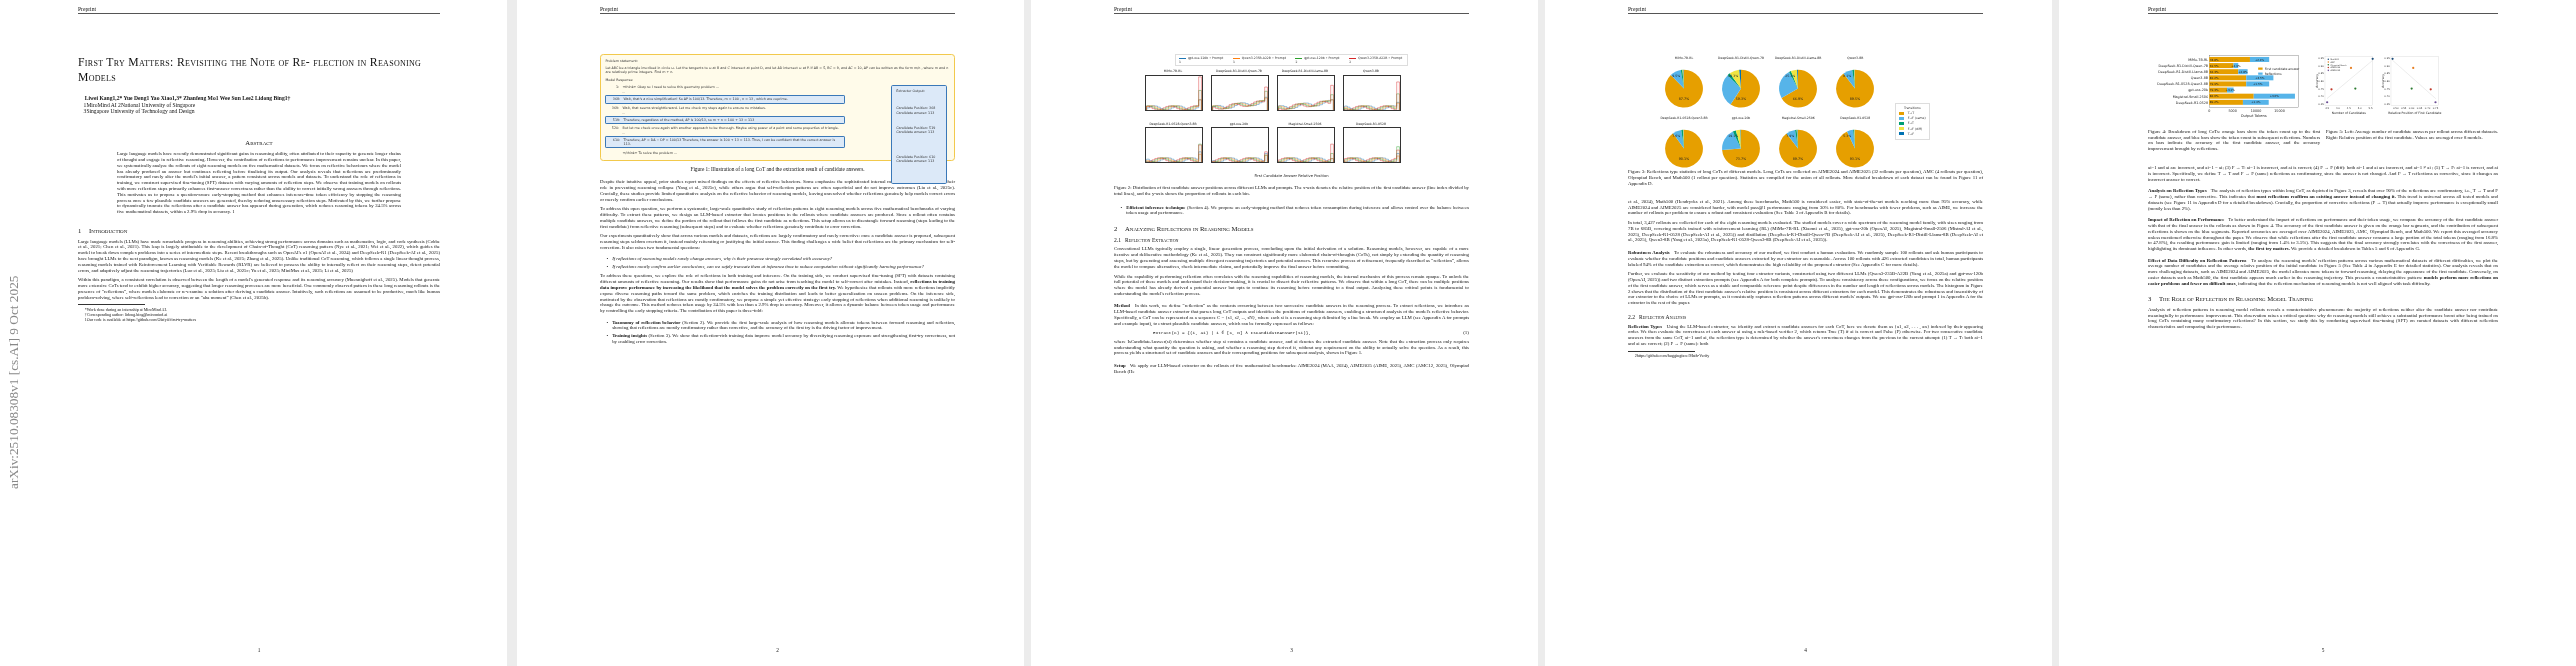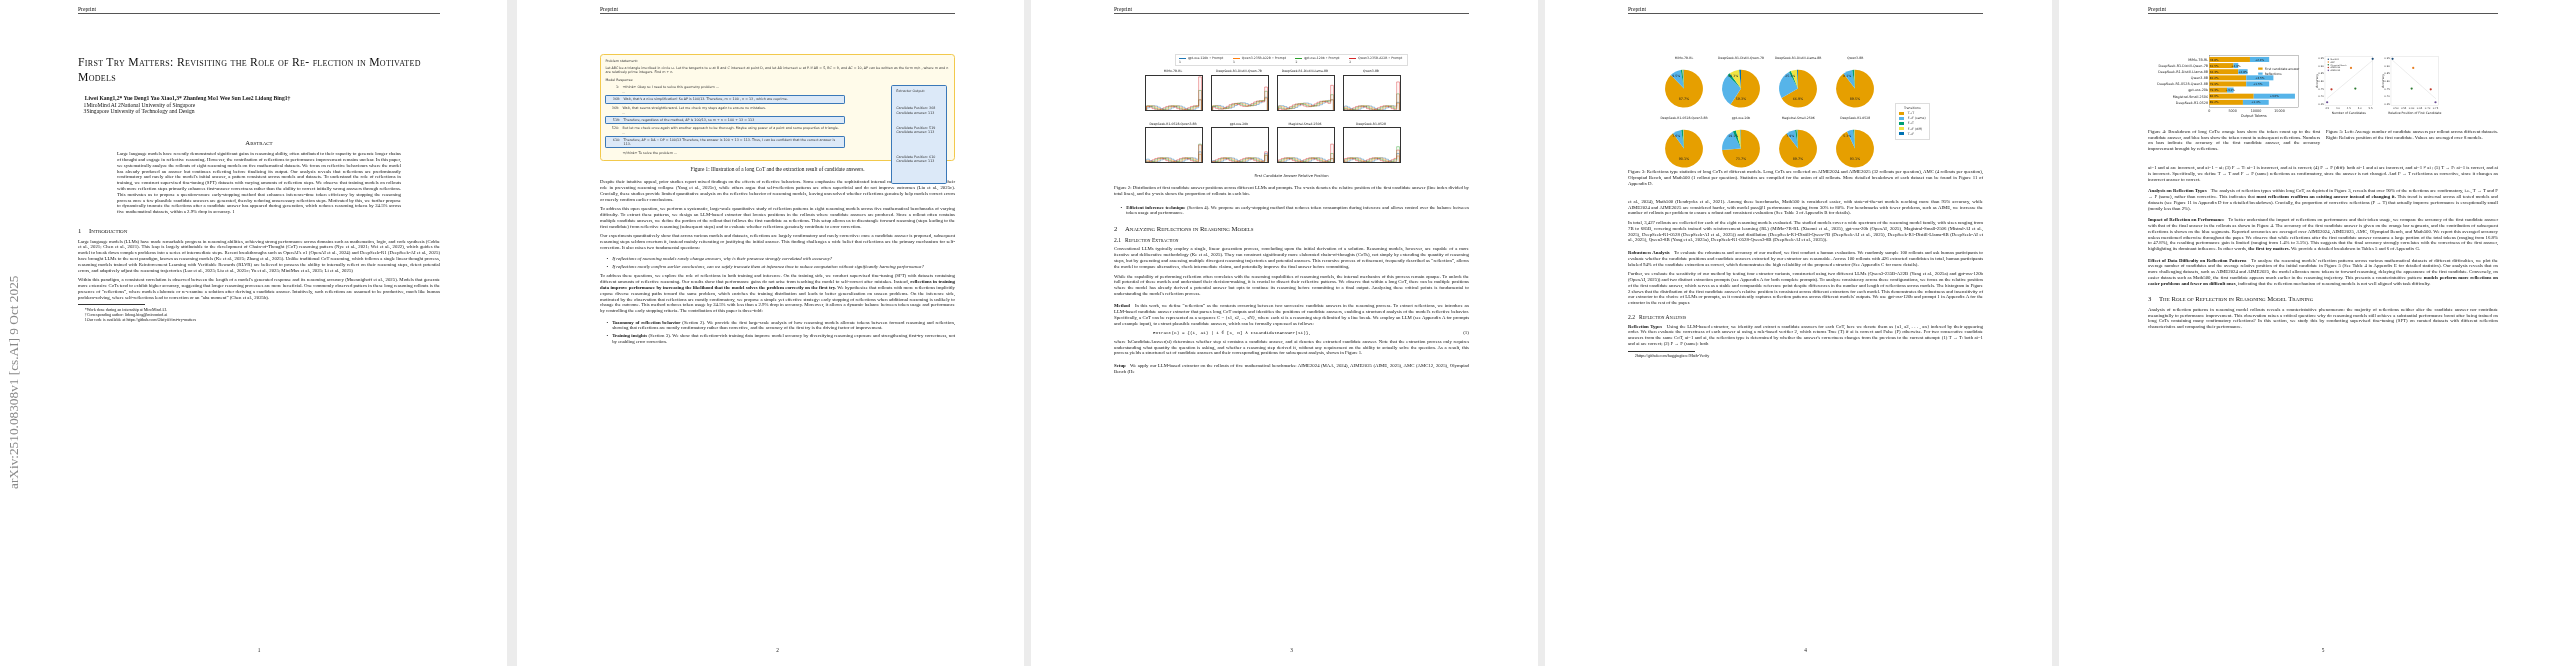--- a/index.html
+++ b/index.html
@@ -69,21 +69,21 @@
   .cap2 > div { flex:1; }
 </style>
 </head>
 <body>
 
 <div class="page p1">
   <div class="arxiv">arXiv:2510.08308v1  [cs.AI]  9 Oct 2025</div>
   <div class="inner">
     <div class="hdr">Preprint</div>
     <div style="height:56px"></div>
-    <h1 class="title">First Try Matters: Revisiting the Role of Re- flection in Motivated Models</h1>
+    <h1 class="title">First Try Matters: Revisiting the Note of Re- flection in Reasoning Models</h1>
     <div style="margin-top:10px; margin-left:6.7px; font-size:5.6px; font-weight:bold;">Liwei Kang1,2*   Yue Deng1   Yao Xiao1,3*   Zhanfeng Mo1   Wee Sun Lee2   Lidong Bing1†</div>
     <div style="margin-left:5.6px; font-size:5.6px; margin-top:1.1px;">1MiroMind AI    2National University of Singapore</div>
     <div style="margin-left:5.6px; font-size:5.6px;">3Singapore University of Technology and Design</div>
     <div style="text-align:center; font-variant:small-caps; font-size:6.7px; margin:24.5px 0 5.6px 0;">Abstract</div>
     <p class="txt" style="margin:0 39px;">Large language models have recently demonstrated significant gains in reasoning ability, often attributed to their capacity to generate longer chains of thought and engage in reflective reasoning. However, the contribution of reflections to performance improvement remains unclear. In this paper, we systematically analyze the rollouts of eight reasoning models on five mathematical datasets. We focus on reflective behaviours where the model has already produced an answer but continues reflecting before finalizing its output. Our analysis reveals that reflections are predominantly confirmatory and rarely alter the model's initial answer, a pattern consistent across models and datasets. To understand the role of reflections in training, we construct supervised fine-tuning (SFT) datasets with varying amounts of reflection steps. We observe that training models on rollouts with more reflection steps primarily enhances first-answer correctness rather than the ability to correct initially wrong answers through reflections. This motivates us to propose a question-aware early-stopping method that enhances inference-time token efficiency by stopping the reasoning process once a few plausible candidate answers are generated, thereby reducing unnecessary reflection steps. Motivated by this, we further propose to dynamically truncate the reflections after a candidate answer has appeared during generation, which reduces reasoning tokens by 24.5% across five mathematical datasets, within a 2.9% drop in accuracy. 1</p>
     <div class="h1" style="margin-top:12.2px;">
       <span class="num">1</span><span>Introduction</span>
     </div>
     <p class="txt">Large language models (LLMs) have made remarkable progress in reasoning abilities, achieving strong performance across domains such as mathematics, logic, and code synthesis (Cobbe et al., 2021; Chen et al., 2021). This leap is largely attributable to the development of Chain-of-Thought (CoT) reasoning pattern (Nye et al., 2021; Wei et al., 2022), which guides the model to break down complex problems into a series of intermediate steps. Recent breakthroughs such as OpenAI's o1 (OpenAI et al., 2024) and DeepSeek-R1 (DeepSeek-AI et al., 2025) have brought LLMs to the next paradigm, known as reasoning models (Ke et al., 2025; Zhang et al., 2025). Unlike traditional CoT reasoning, which follows a single linear thought process, reasoning models trained with Reinforcement Learning with Verifiable Rewards (RLVR) are believed to possess the ability to internally reflect on their reasoning steps, detect potential errors, and adaptively adjust the reasoning trajectories (Luo et al., 2025; Liu et al., 2025c; Yu et al., 2025; MiniMax et al., 2025; Li et al., 2025)</p>
     <p class="txt">Within this paradigm, a consistent correlation is observed between the length of a model's generated response and its reasoning accuracy (Muennighoff et al., 2025). Models that generate more extensive CoTs tend to exhibit higher accuracy, suggesting that longer reasoning processes are more beneficial. One commonly observed pattern in these long reasoning rollouts is the presence of “reflections”, where models elaborate or re-examine a solution after deriving a candidate answer. Intuitively, such reflections are assumed to be productive, much like human problem-solving, where self-reflections lead to correction or an “aha moment” (Chen et al., 2025b).</p>

